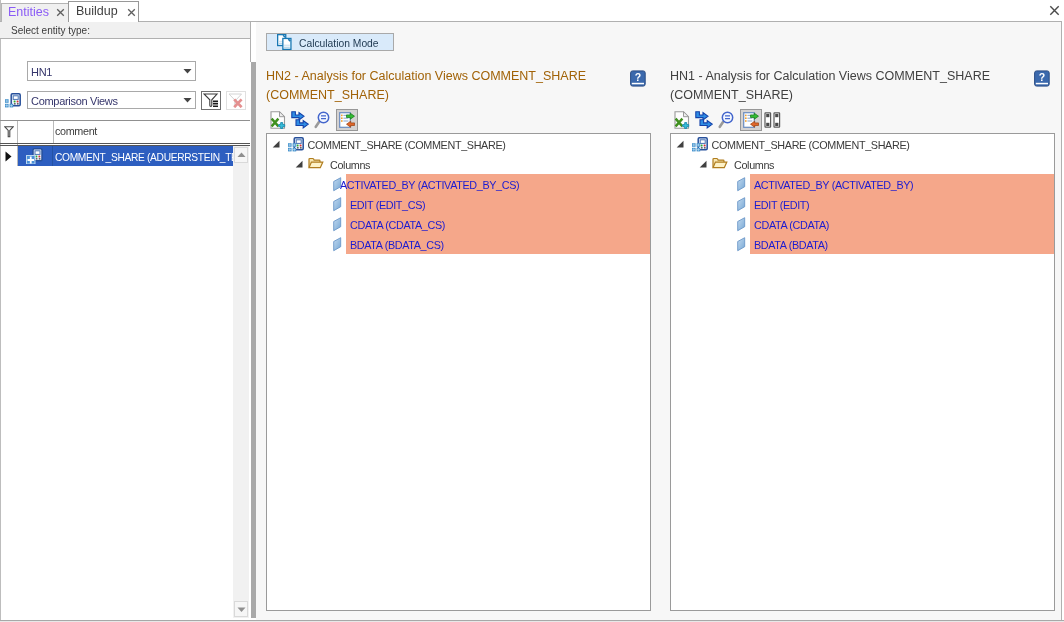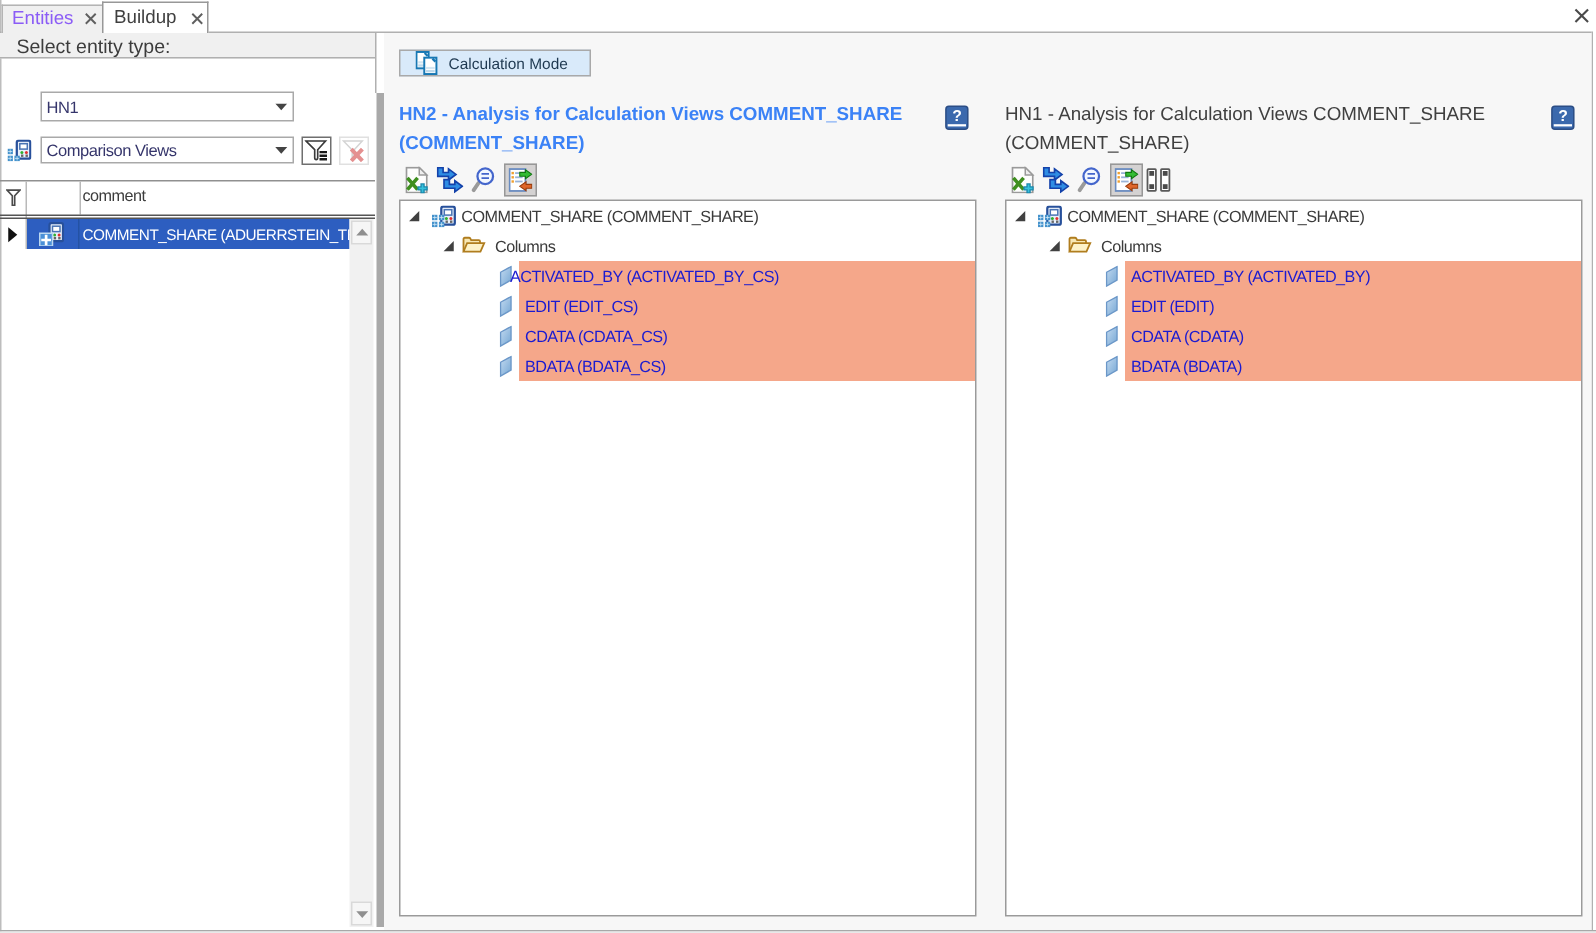--- a/index.html
+++ b/index.html
@@ -29,21 +29,21 @@
 <svg class="a" style="left:56px;top:8px" width="9" height="9" viewBox="0 0 9 9">
     <path d="M1.2,1.2 L7.8,7.8 M7.8,1.2 L1.2,7.8" stroke="#5f5f5f" stroke-width="1.3"></path>
   </svg>
 <div class="a" style="left:68px;top:1px;width:69px;height:21px;background:#fff;border:1px solid #989898;border-bottom:none"></div>
 <div class="t" style="left:76px;top:4px;font-size:12.5px;letter-spacing:0;color:#3f3f3f">Buildup</div>
 <svg class="a" style="left:127px;top:8px" width="9" height="9" viewBox="0 0 9 9">
     <path d="M1.2,1.2 L7.8,7.8 M7.8,1.2 L1.2,7.8" stroke="#5f5f5f" stroke-width="1.3"></path>
   </svg>
 
 <div class="a" style="left:0;top:22px;width:250px;height:16px;background:#f0f0f0;border-bottom:1px solid #b0b0b0"></div>
-<div class="t" style="left:11px;top:24px;font-size:13px;letter-spacing:0;color:#3c3c3c">Select entity type:</div>
+<div class="t" style="left:11px;top:24px;font-size:10px;letter-spacing:0;color:#3c3c3c">Select entity type:</div>
 <div class="a" style="left:250px;top:22px;width:1px;height:40px;background:#b0b0b0"></div>
 
 <div class="a" style="left:27px;top:61px;width:169px;height:20px;background:#fff;border:1px solid #a9a9a9;box-sizing:border-box"></div>
 <div class="t" style="left:31px;top:65px;font-size:11px;letter-spacing:-0.3px;color:#35356b">HN1</div>
 <svg class="a" style="left:183px;top:69px" width="9" height="5" viewBox="0 0 9 5">
     <polygon points="0.5,0 8.5,0 4.5,4.5" fill="#444"></polygon>
   </svg>
 
 <div class="a" style="left:27px;top:91px;width:169px;height:18px;background:#fff;border:1px solid #a9a9a9;box-sizing:border-box"></div>
 <div class="t" style="left:31px;top:94px;font-size:11px;letter-spacing:-0.3px;color:#35356b">Comparison Views</div>
@@ -114,21 +114,21 @@
 <rect x="1.8" y="6.8" width="5.8" height="1.5" fill="#d4e6f2"></rect>
 <rect x="1.8" y="8.9" width="5.8" height="1.5" fill="#bcd9ec"></rect>
 <path d="M6.1,1.3 L8.1,3.3" stroke="#1878b4" stroke-width="1.5"></path>
 <rect x="5.85" y="4.45" width="8.1" height="10.9" fill="#fff" stroke="#1878b4" stroke-width="1.3"></rect>
 <rect x="7" y="10.6" width="5.8" height="1.5" fill="#d4e6f2"></rect>
 <rect x="7" y="12.7" width="5.8" height="1.5" fill="#bcd9ec"></rect>
 <path d="M11.3,5.1 L13.3,7.1" stroke="#1878b4" stroke-width="1.5"></path>
 </svg>
 <div class="t" style="left:299px;top:37px;font-size:10.3px;letter-spacing:0;color:#1e3850">Calculation Mode</div>
 
-<div class="t" style="left:266px;top:67px;font-size:12.5px;letter-spacing:0;font-weight:bold;color:#3b82f6;line-height:19px">HN2 - Analysis for Calculation Views COMMENT_SHARE<br>(COMMENT_SHARE)</div>
+<div class="t" style="left:266px;top:67px;font-size:12.5px;letter-spacing:0;font-weight:normal;color:#a16207;line-height:19px">HN2 - Analysis for Calculation Views COMMENT_SHARE<br>(COMMENT_SHARE)</div>
 <div class="t" style="left:670px;top:67px;font-size:12.5px;letter-spacing:0;font-weight:normal;color:#404040;line-height:19px">HN1 - Analysis for Calculation Views COMMENT_SHARE<br>(COMMENT_SHARE)</div>
 
 <svg class="a" style="left:630px;top:70px" width="16" height="17" viewBox="0 0 16 17">
 <rect x="0.6" y="0.9" width="14.6" height="15.2" rx="2" fill="#3b69ad" stroke="#2b4d85" stroke-width="1"></rect>
 <rect x="1.8" y="12.8" width="12.2" height="1.5" fill="#fff"></rect>
 <text x="8" y="10.8" text-anchor="middle" font-family="Liberation Sans" font-size="10.5" font-weight="bold" fill="#fff">?</text>
 </svg>
 <svg class="a" style="left:1034px;top:70px" width="16" height="17" viewBox="0 0 16 17">
 <rect x="0.6" y="0.9" width="14.6" height="15.2" rx="2" fill="#3b69ad" stroke="#2b4d85" stroke-width="1"></rect>
 <rect x="1.8" y="12.8" width="12.2" height="1.5" fill="#fff"></rect>

